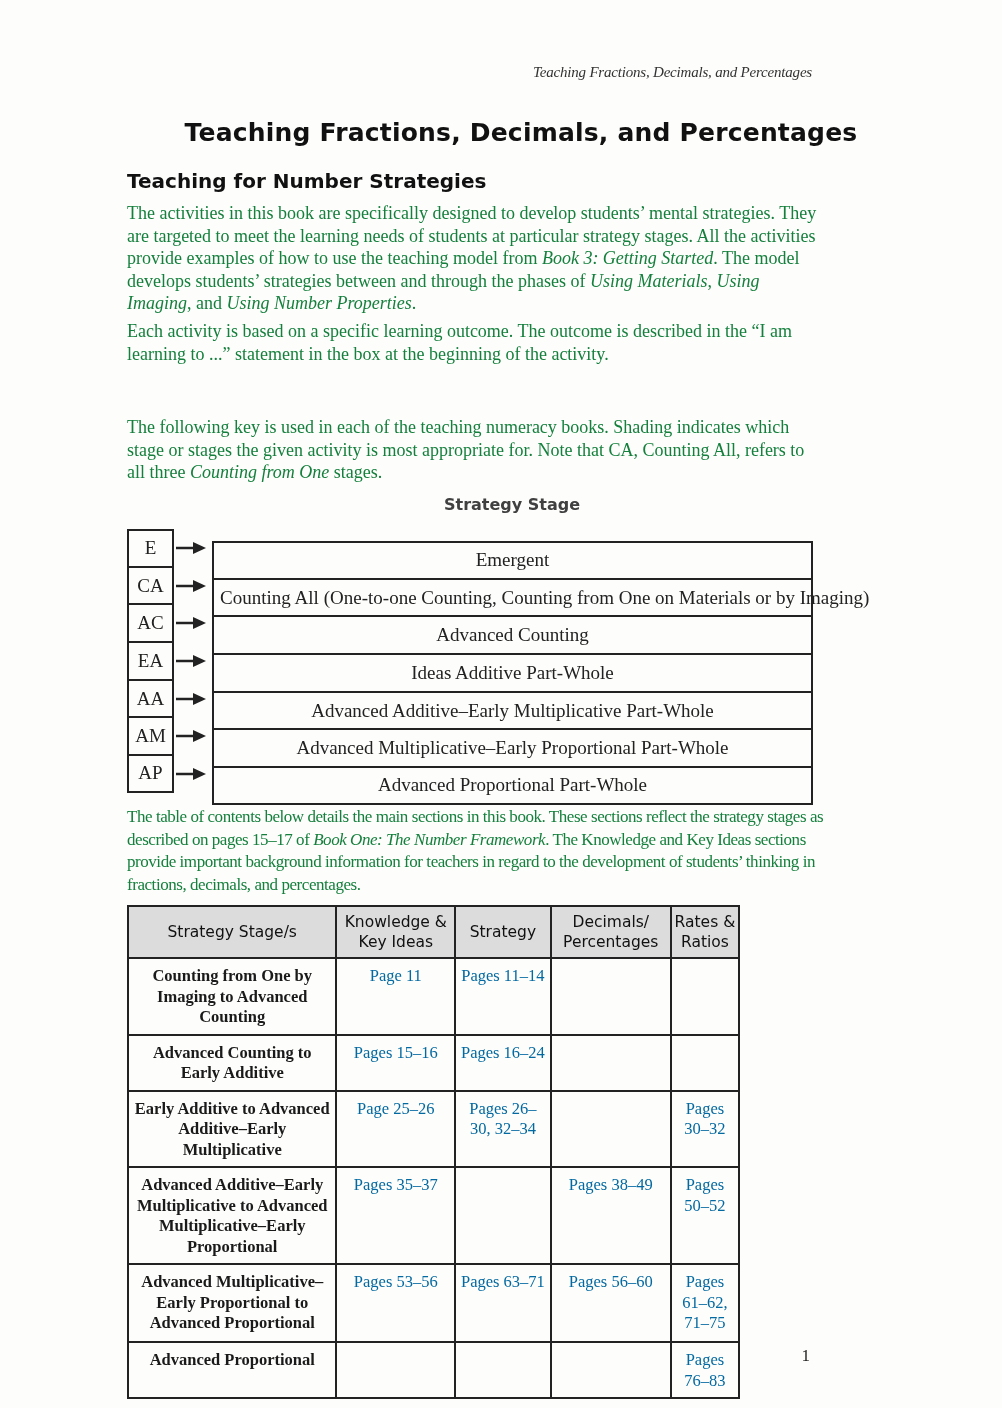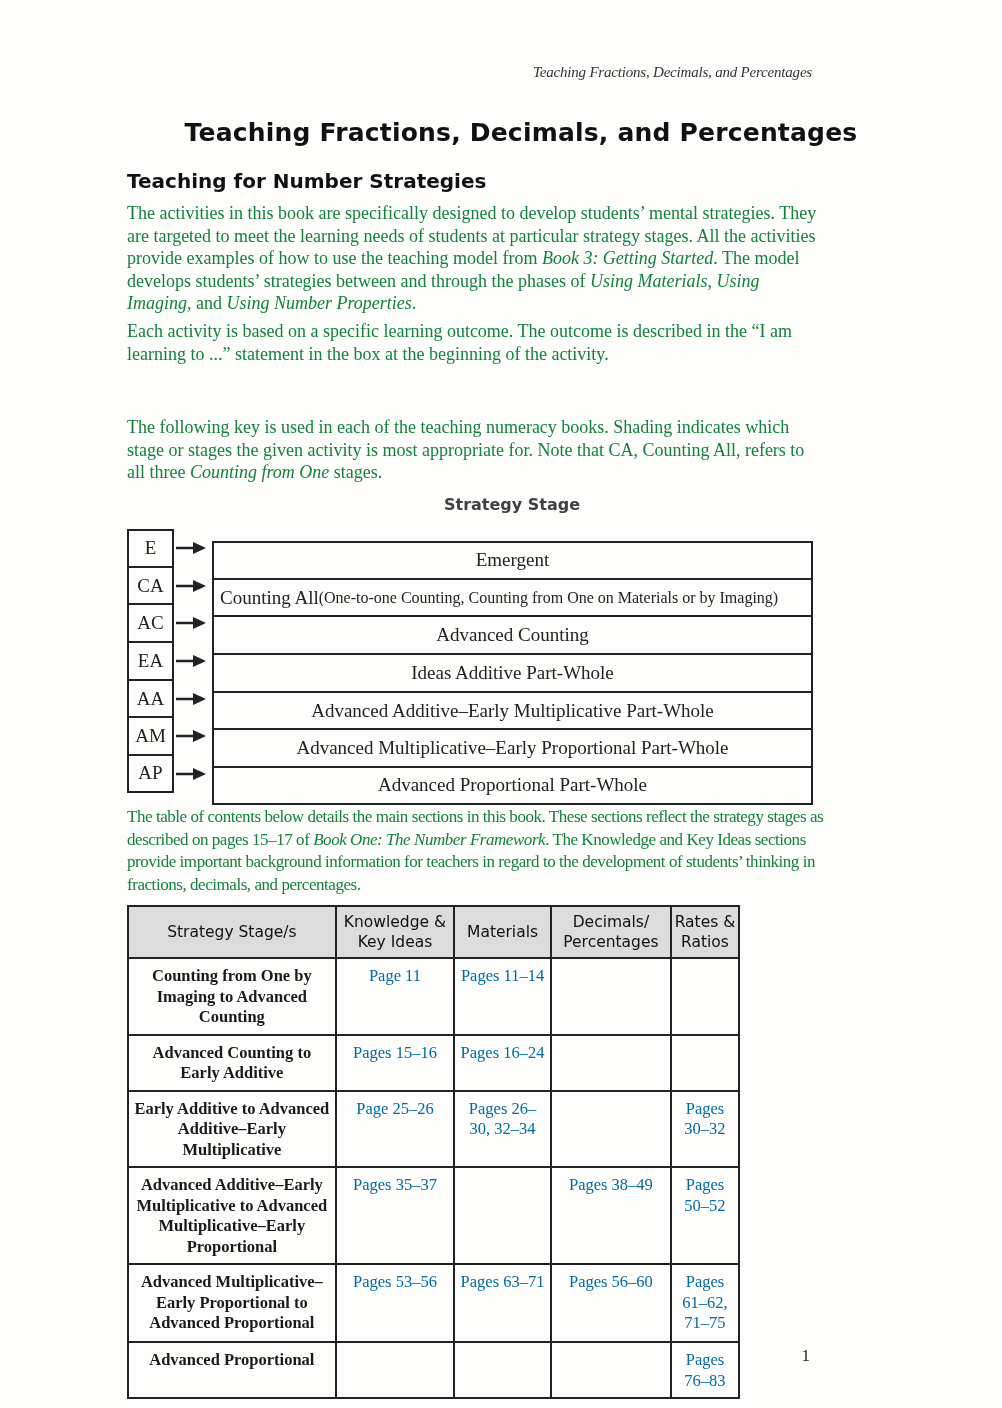--- a/index.html
+++ b/index.html
@@ -18,21 +18,21 @@
 
   .key { position: absolute; top: 529px; left: 127px; width: 686px; }
   .key-row { position: relative; height: 37.7px; }
   .key-abbr { position: absolute; left: 0; top: 0; width: 47px; height: 100%; border: 2px solid #222; border-top-width: 1px; border-bottom-width: 1px; display: flex; align-items: center; justify-content: center; font-size: 19px; color: #222; }
   .key-row:first-child .key-abbr { border-top-width: 2px; }
   .key-row:last-child .key-abbr { border-bottom-width: 2px; }
   .key-arrow { position: absolute; left: 48px; top: 50%; width: 32px; height: 14px; transform: translateY(-50%); }
   .key-desc { position: absolute; left: 85px; top: 12px; right: 0; height: 100%; border: 2px solid #222; border-top-width: 1px; border-bottom-width: 1px; display: flex; align-items: center; justify-content: center; font-size: 19px; color: #222; white-space: nowrap; }
   .key-row:first-child .key-desc { border-top-width: 2px; }
   .key-row:last-child .key-desc { border-bottom-width: 2px; }
-  .key-desc .small { font-size: 16px; }
+  .key-desc .small { font-size: 19px; margin-left: 5px; }
   .key-desc.left { justify-content: flex-start; padding-left: 6px; }
 
   table.toc { position: absolute; top: 905px; left: 127px; width: 613px; border-collapse: collapse; border: 2px solid #eab308; }
   table.toc th, table.toc td { border: 2px solid #222; vertical-align: top; text-align: center; }
   table.toc th { background: #dcdcdc; font-family: "DejaVu Sans", sans-serif; font-weight: normal; font-size: 15.5px; line-height: 20px; height: 52px; vertical-align: middle; color: #111; padding: 2px 2px; }
   table.toc td { font-size: 16.5px; line-height: 20.5px; padding: 7px 4px 6px 4px; color: #0369a1; }
   table.toc td.stage { font-weight: bold; color: #1a1a1a; }
   table.toc td.rr { padding-left: 2px; padding-right: 2px; border-radius: 7px; }
   .col1 { width: 246px; } .col2 { width: 130px; } .col3 { width: 105px; } .col4 { width: 128px; } .col5 { width: 74px; }
   .page-number { position: absolute; top: 1346px; right: 192px; font-size: 17px; color: #222; }
@@ -116,21 +116,21 @@
   </div>
 </div>
 
 <p class="para" id="p4"><span>The table of contents below details the main sections in this book. These sections reflect the strategy stages as described on pages 15–17 of </span><i>Book One: The Number Framework</i><span>. The Knowledge and Key Ideas sections provide important background information for teachers in regard to the development of students’ thinking in fractions, decimals, and percentages.</span></p>
 
 <table class="toc">
   <thead>
     <tr>
       <th class="col1">Strategy Stage/s</th>
       <th class="col2">Knowledge &amp; Key Ideas</th>
-      <th class="col3">Materials</th>
+      <th class="col3">Strategy</th>
       <th class="col4">Decimals/ Percentages</th>
       <th class="col5">Rates &amp; Ratios</th>
     </tr>
   </thead>
   <tbody>
     <tr style="height:52px">
       <td class="stage">Counting from One by Imaging to Advanced Counting</td>
       <td>Page 11</td>
       <td>Pages 11–14</td>
       <td></td>

